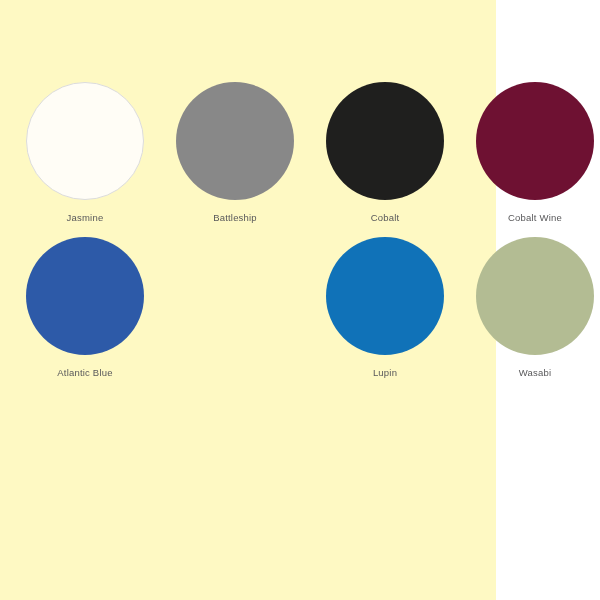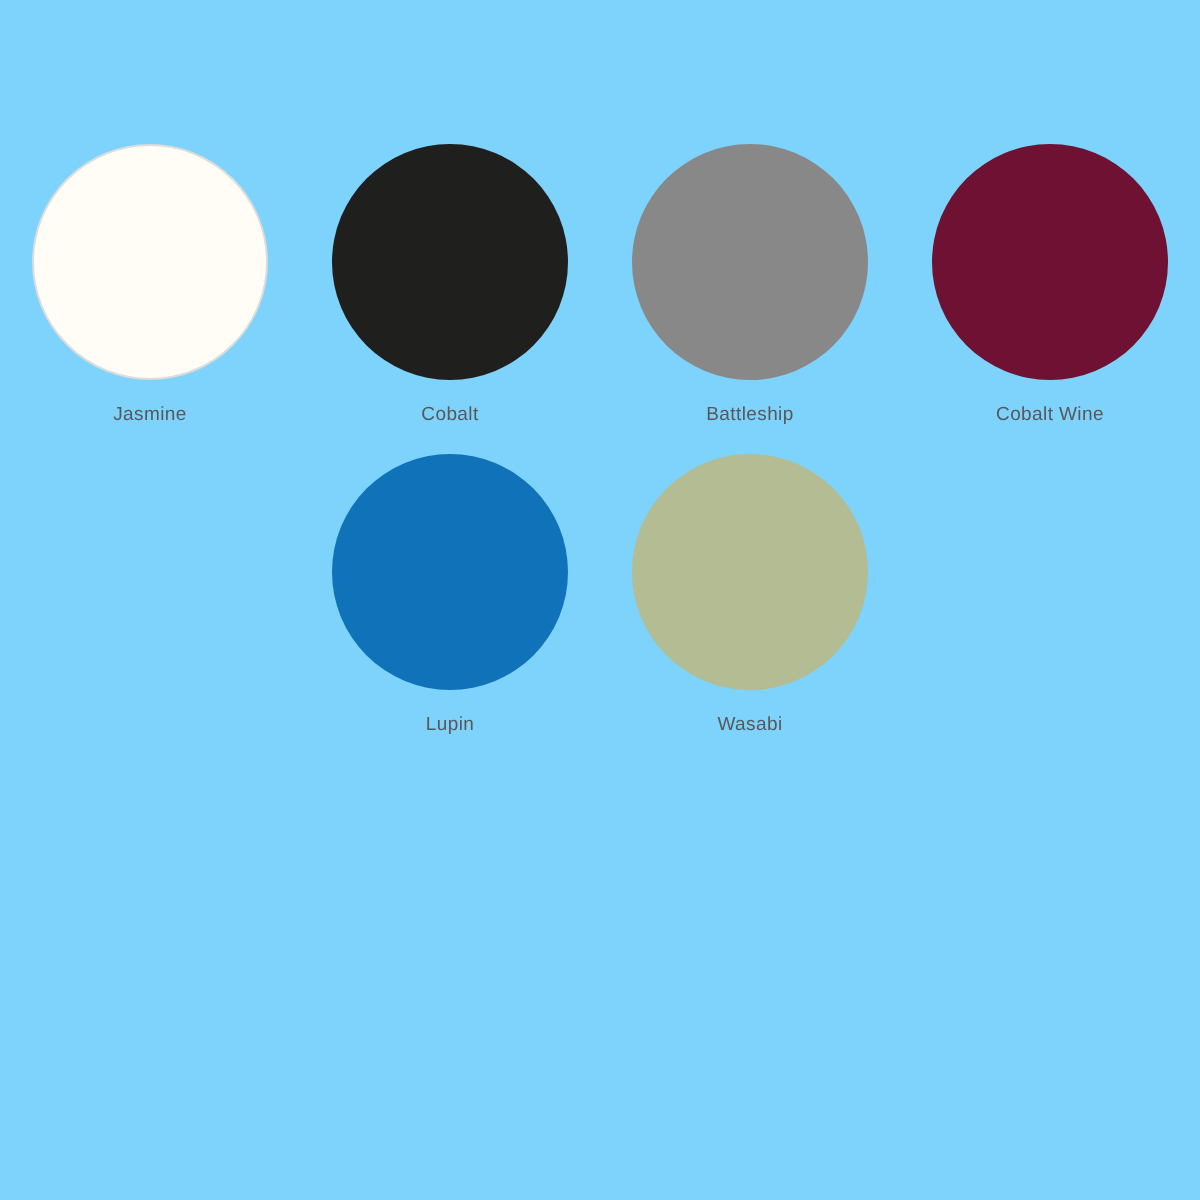--- a/index.html
+++ b/index.html
@@ -10,25 +10,25 @@
   body {
     width: 600px;
     height: 600px;
     background: #ffffff;
     font-family: "Liberation Sans", sans-serif;
     overflow: hidden;
   }
 
   #swatch-board {
     position: relative;
-    width: 600px;
+    width: 496px;
     height: 600px;
-    background: #7dd3fc;
+    background: #fef9c3;
     box-sizing: border-box;
-    padding: 0;
+    padding: 10px;
   }
 
   .swatch-grid {
     display: grid;
     grid-template-columns: repeat(4, 150px);
     grid-template-rows: 155px 155px 155px;
     width: 600px;
     padding-top: 72px;
     box-sizing: border-box;
   }
@@ -72,30 +72,34 @@
 </head>
 <body>
 
 <div id="swatch-board">
   <div class="swatch-grid">
       <div class="swatch-cell">
         <div class="swatch-disc outlined" style="background-color: rgb(255, 253, 246);"></div>
         <div class="swatch-label">Jasmine</div>
       </div>
       <div class="swatch-cell">
+        <div class="swatch-disc" style="background-color: rgb(136, 136, 136);"></div>
+        <div class="swatch-label">Battleship</div>
+      </div>
+      <div class="swatch-cell">
         <div class="swatch-disc" style="background-color: rgb(31, 31, 30);"></div>
         <div class="swatch-label">Cobalt</div>
       </div>
       <div class="swatch-cell">
-        <div class="swatch-disc" style="background-color: rgb(136, 136, 136);"></div>
-        <div class="swatch-label">Battleship</div>
+        <div class="swatch-disc" style="background-color: rgb(110, 17, 50);"></div>
+        <div class="swatch-label">Cobalt Wine</div>
       </div>
       <div class="swatch-cell">
-        <div class="swatch-disc" style="background-color: rgb(110, 17, 50);"></div>
-        <div class="swatch-label">Cobalt Wine</div>
+        <div class="swatch-disc" style="background-color: rgb(45, 90, 168);"></div>
+        <div class="swatch-label">Atlantic Blue</div>
       </div>
       <div class="swatch-cell empty">
         <div class="swatch-disc"></div>
         <div class="swatch-label"></div>
       </div>
       <div class="swatch-cell">
         <div class="swatch-disc" style="background-color: rgb(16, 114, 184);"></div>
         <div class="swatch-label">Lupin</div>
       </div>
       <div class="swatch-cell">

